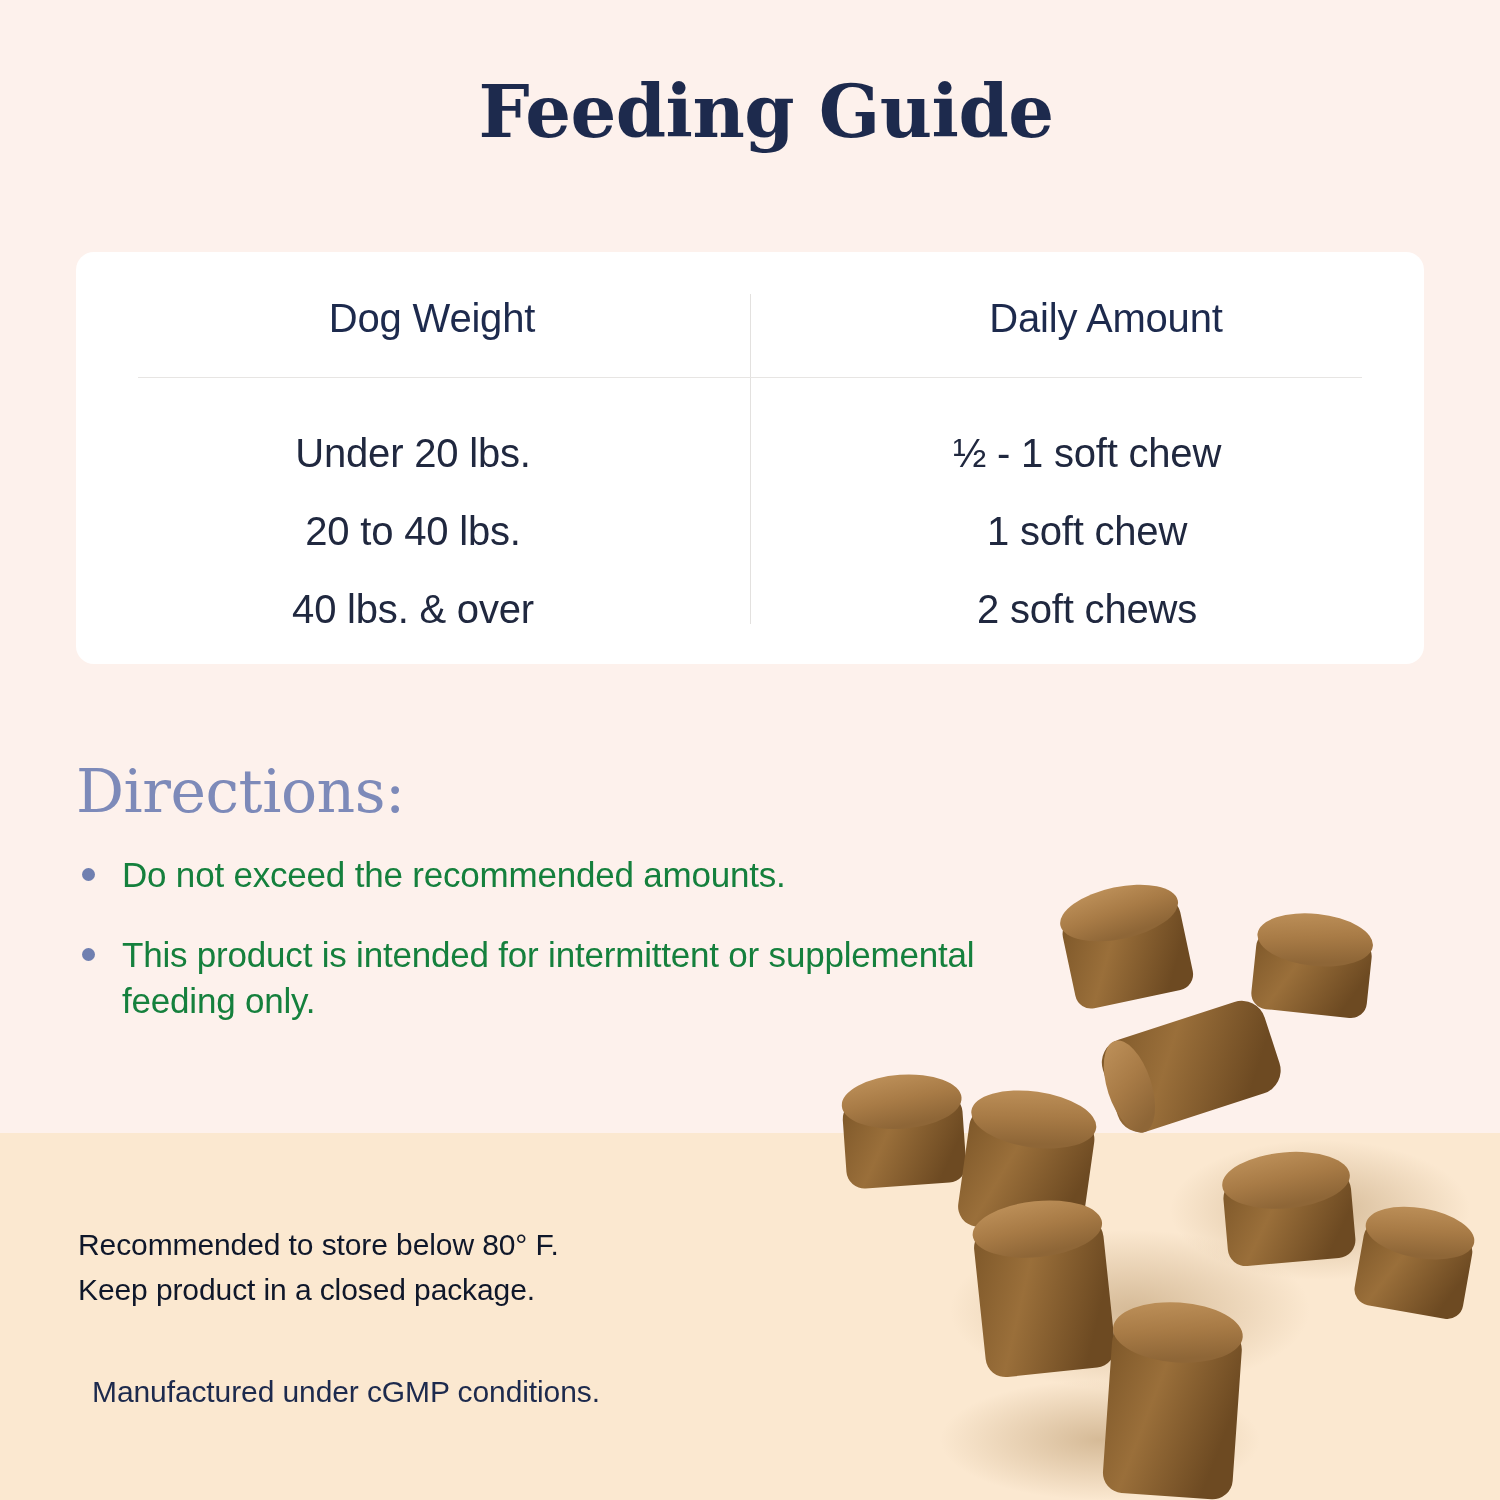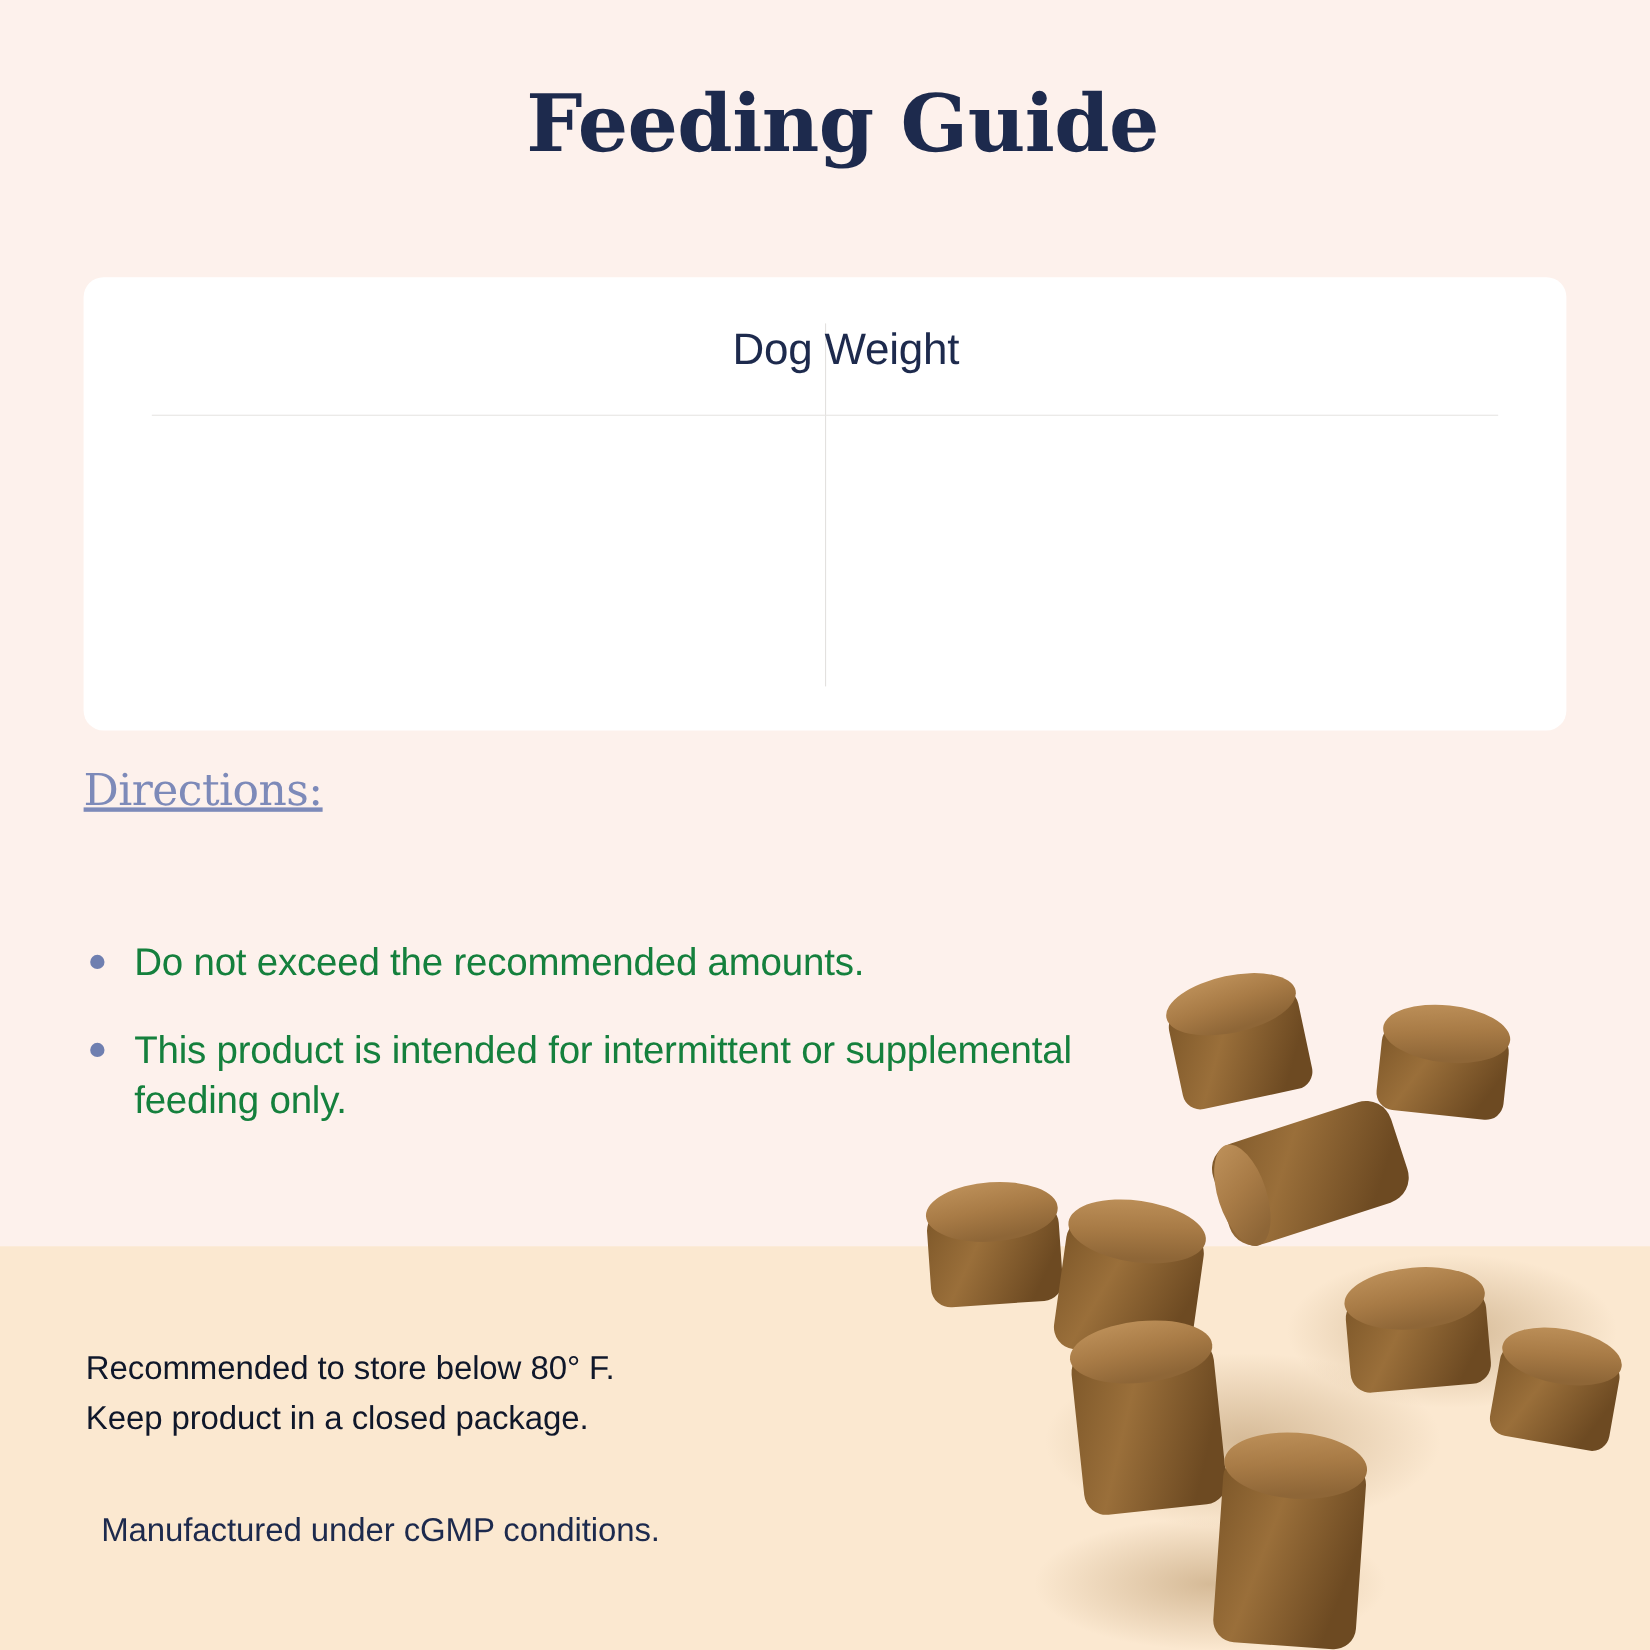--- a/index.html
+++ b/index.html
@@ -116,26 +116,25 @@
     letter-spacing: -0.2px;
   }
   .frac {
     font-size: 40px;
   }
 
   
   .directions-title {
     position: absolute;
     left: 76px;
-    top: 696px;
+    top: 756px;
     font-family: "DejaVu Serif", serif;
-    font-size: 40px;
+    font-size: 60px;
     color: #7d8ab9;
     letter-spacing: -0.5px;
-    text-decoration: underline;
   }
   .bullets {
     position: absolute;
     left: 76px;
     top: 852px;
     width: 900px;
   }
   .bullet {
     position: relative;
     padding-left: 46px;
@@ -200,23 +199,38 @@
     <div class="title">Feeding Guide</div>
     
   </div>
 
   <div class="card">
     <div class="card-inner">
       <div class="col-divider"></div>
 
       <div class="head-row">
         <div class="head-cell">Dog Weight</div>
+        <div class="head-cell">Daily Amount</div>
       </div>
       <div class="head-rule"></div>
 
+      <div class="body-rows">
+        <div class="row">
+          <div class="cell">Under 20 lbs.</div>
+          <div class="cell frac">½ - 1 soft chew</div>
+        </div>
+        <div class="row">
+          <div class="cell">20 to 40 lbs.</div>
+          <div class="cell">1 soft chew</div>
+        </div>
+        <div class="row">
+          <div class="cell">40 lbs. &amp; over</div>
+          <div class="cell">2 soft chews</div>
+        </div>
+      </div>
     </div>
   </div>
 
   <div class="directions-title">Directions:</div>
   <div class="bullets">
     <div class="bullet">Do not exceed the recommended amounts.</div>
     <div class="bullet">This product is intended for intermittent or supplemental feeding only.</div>
   </div>
 
   <div class="footer-block">

